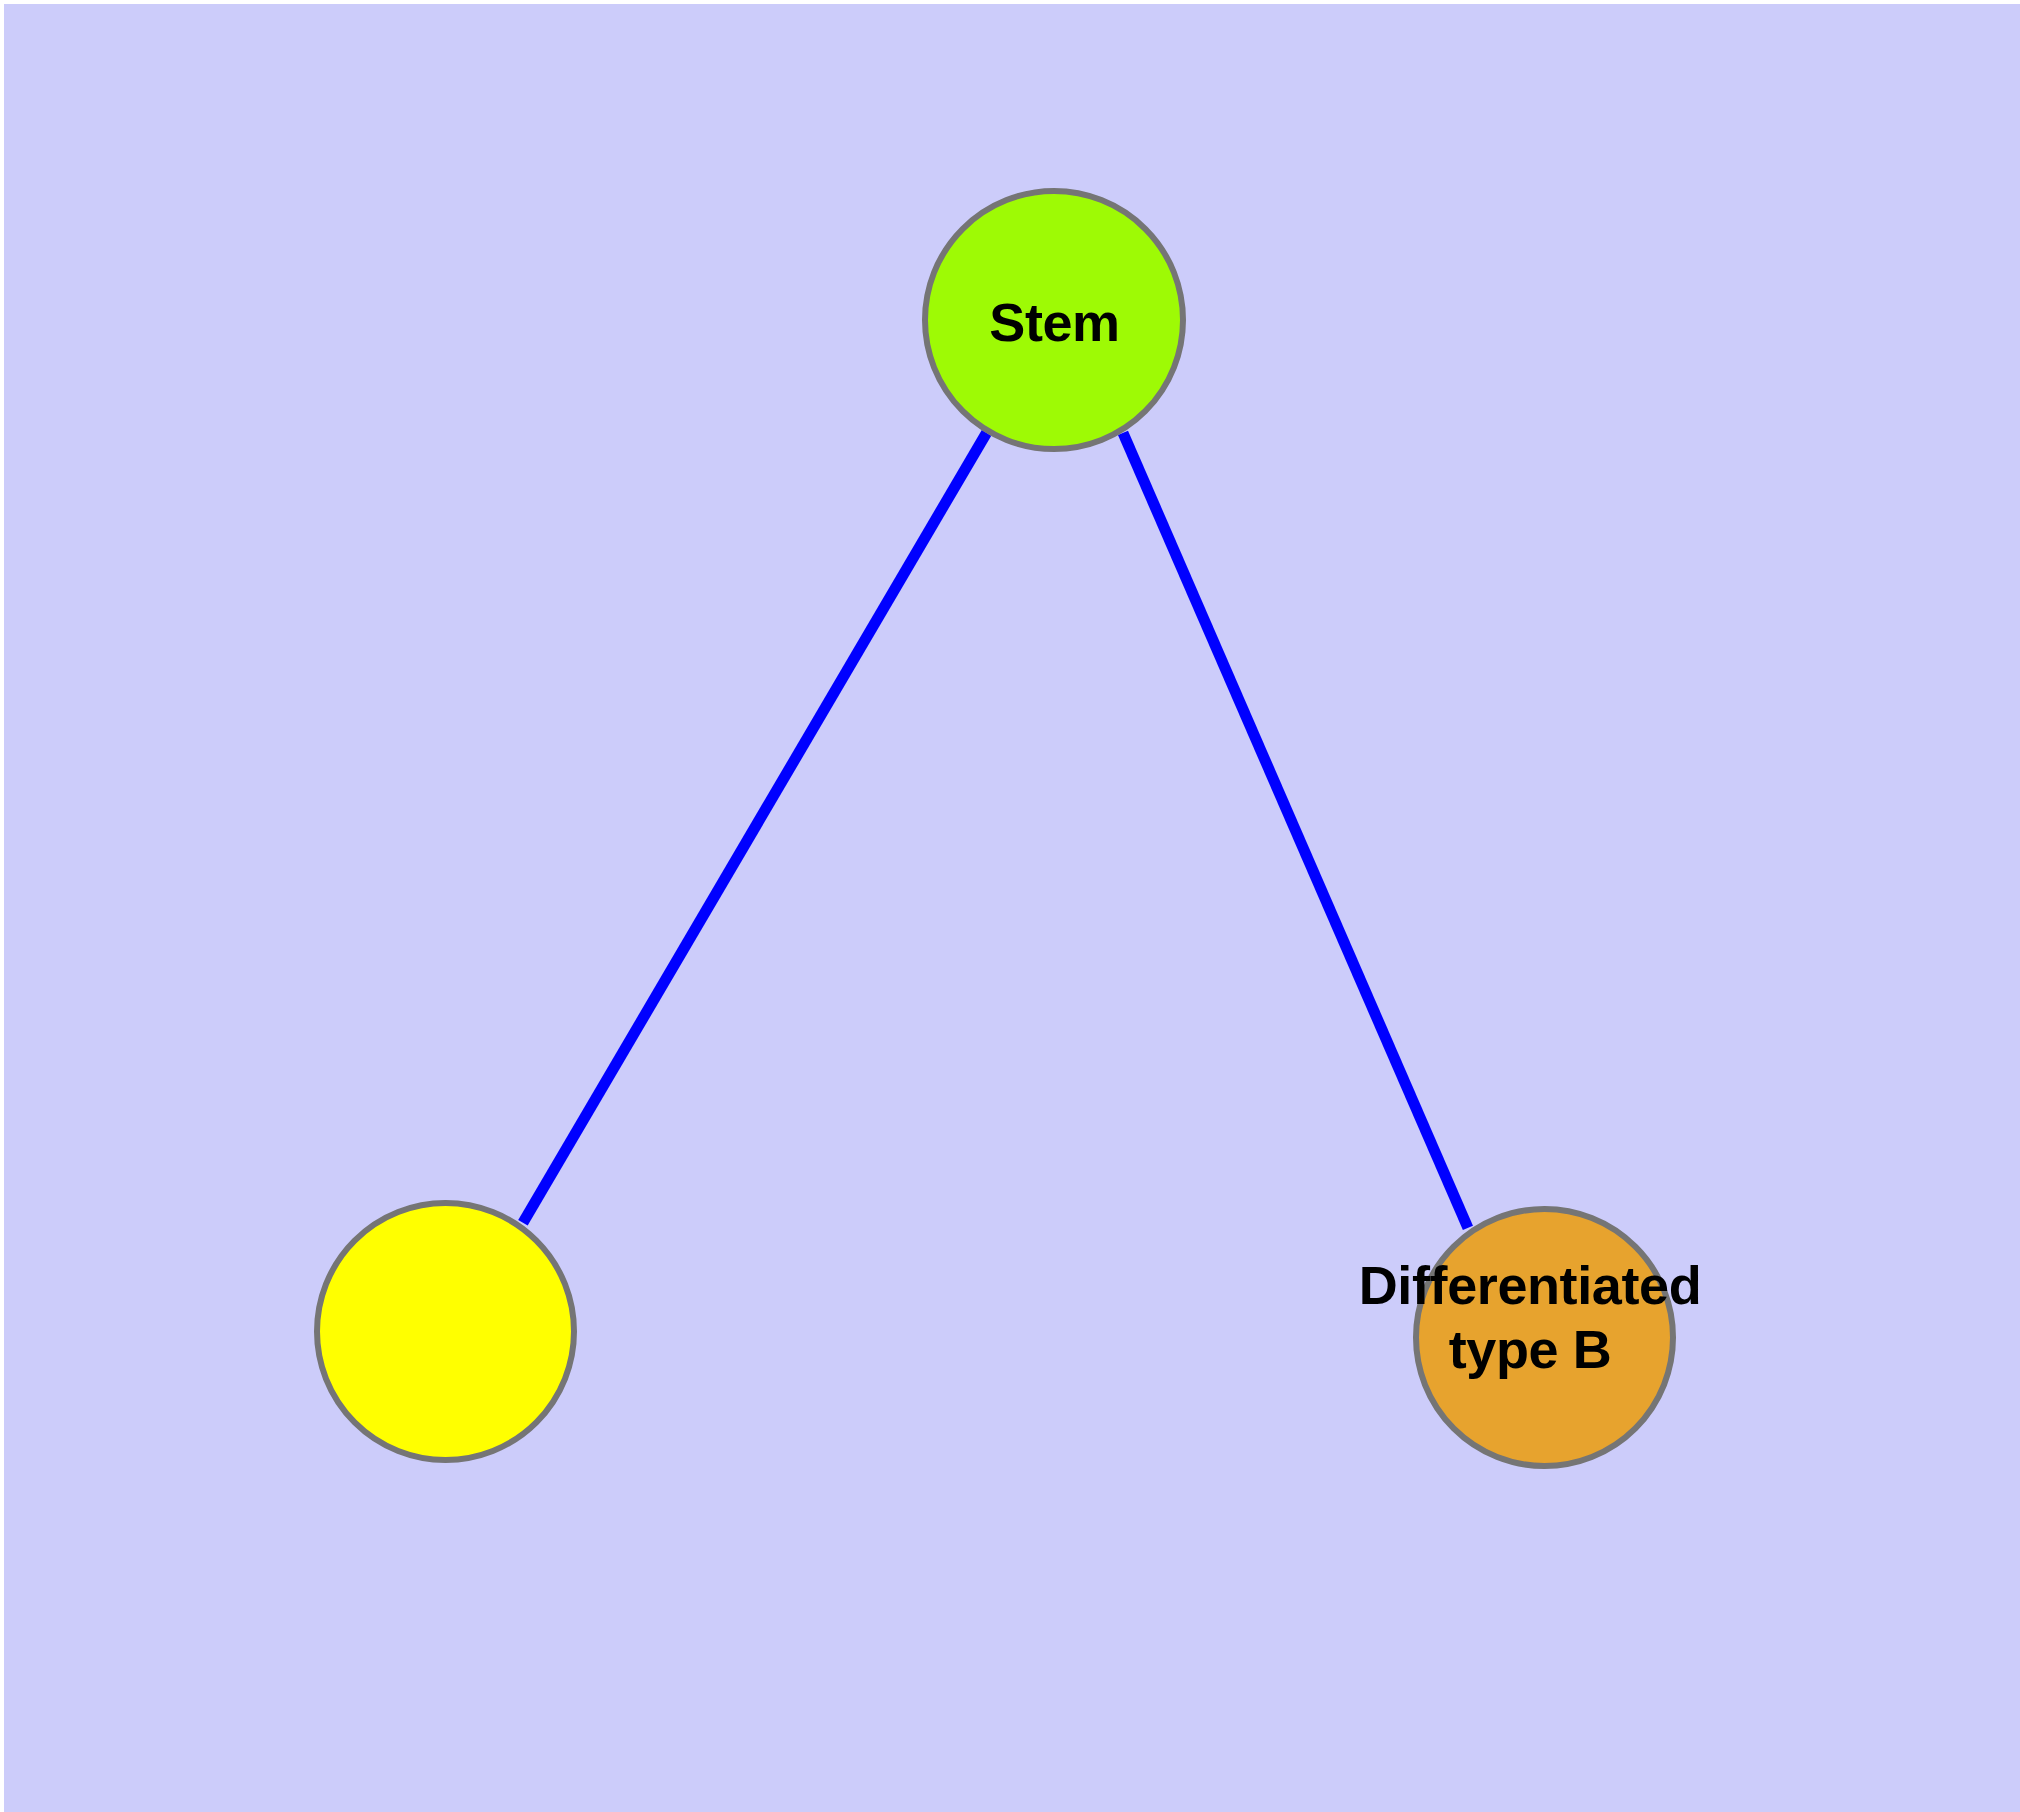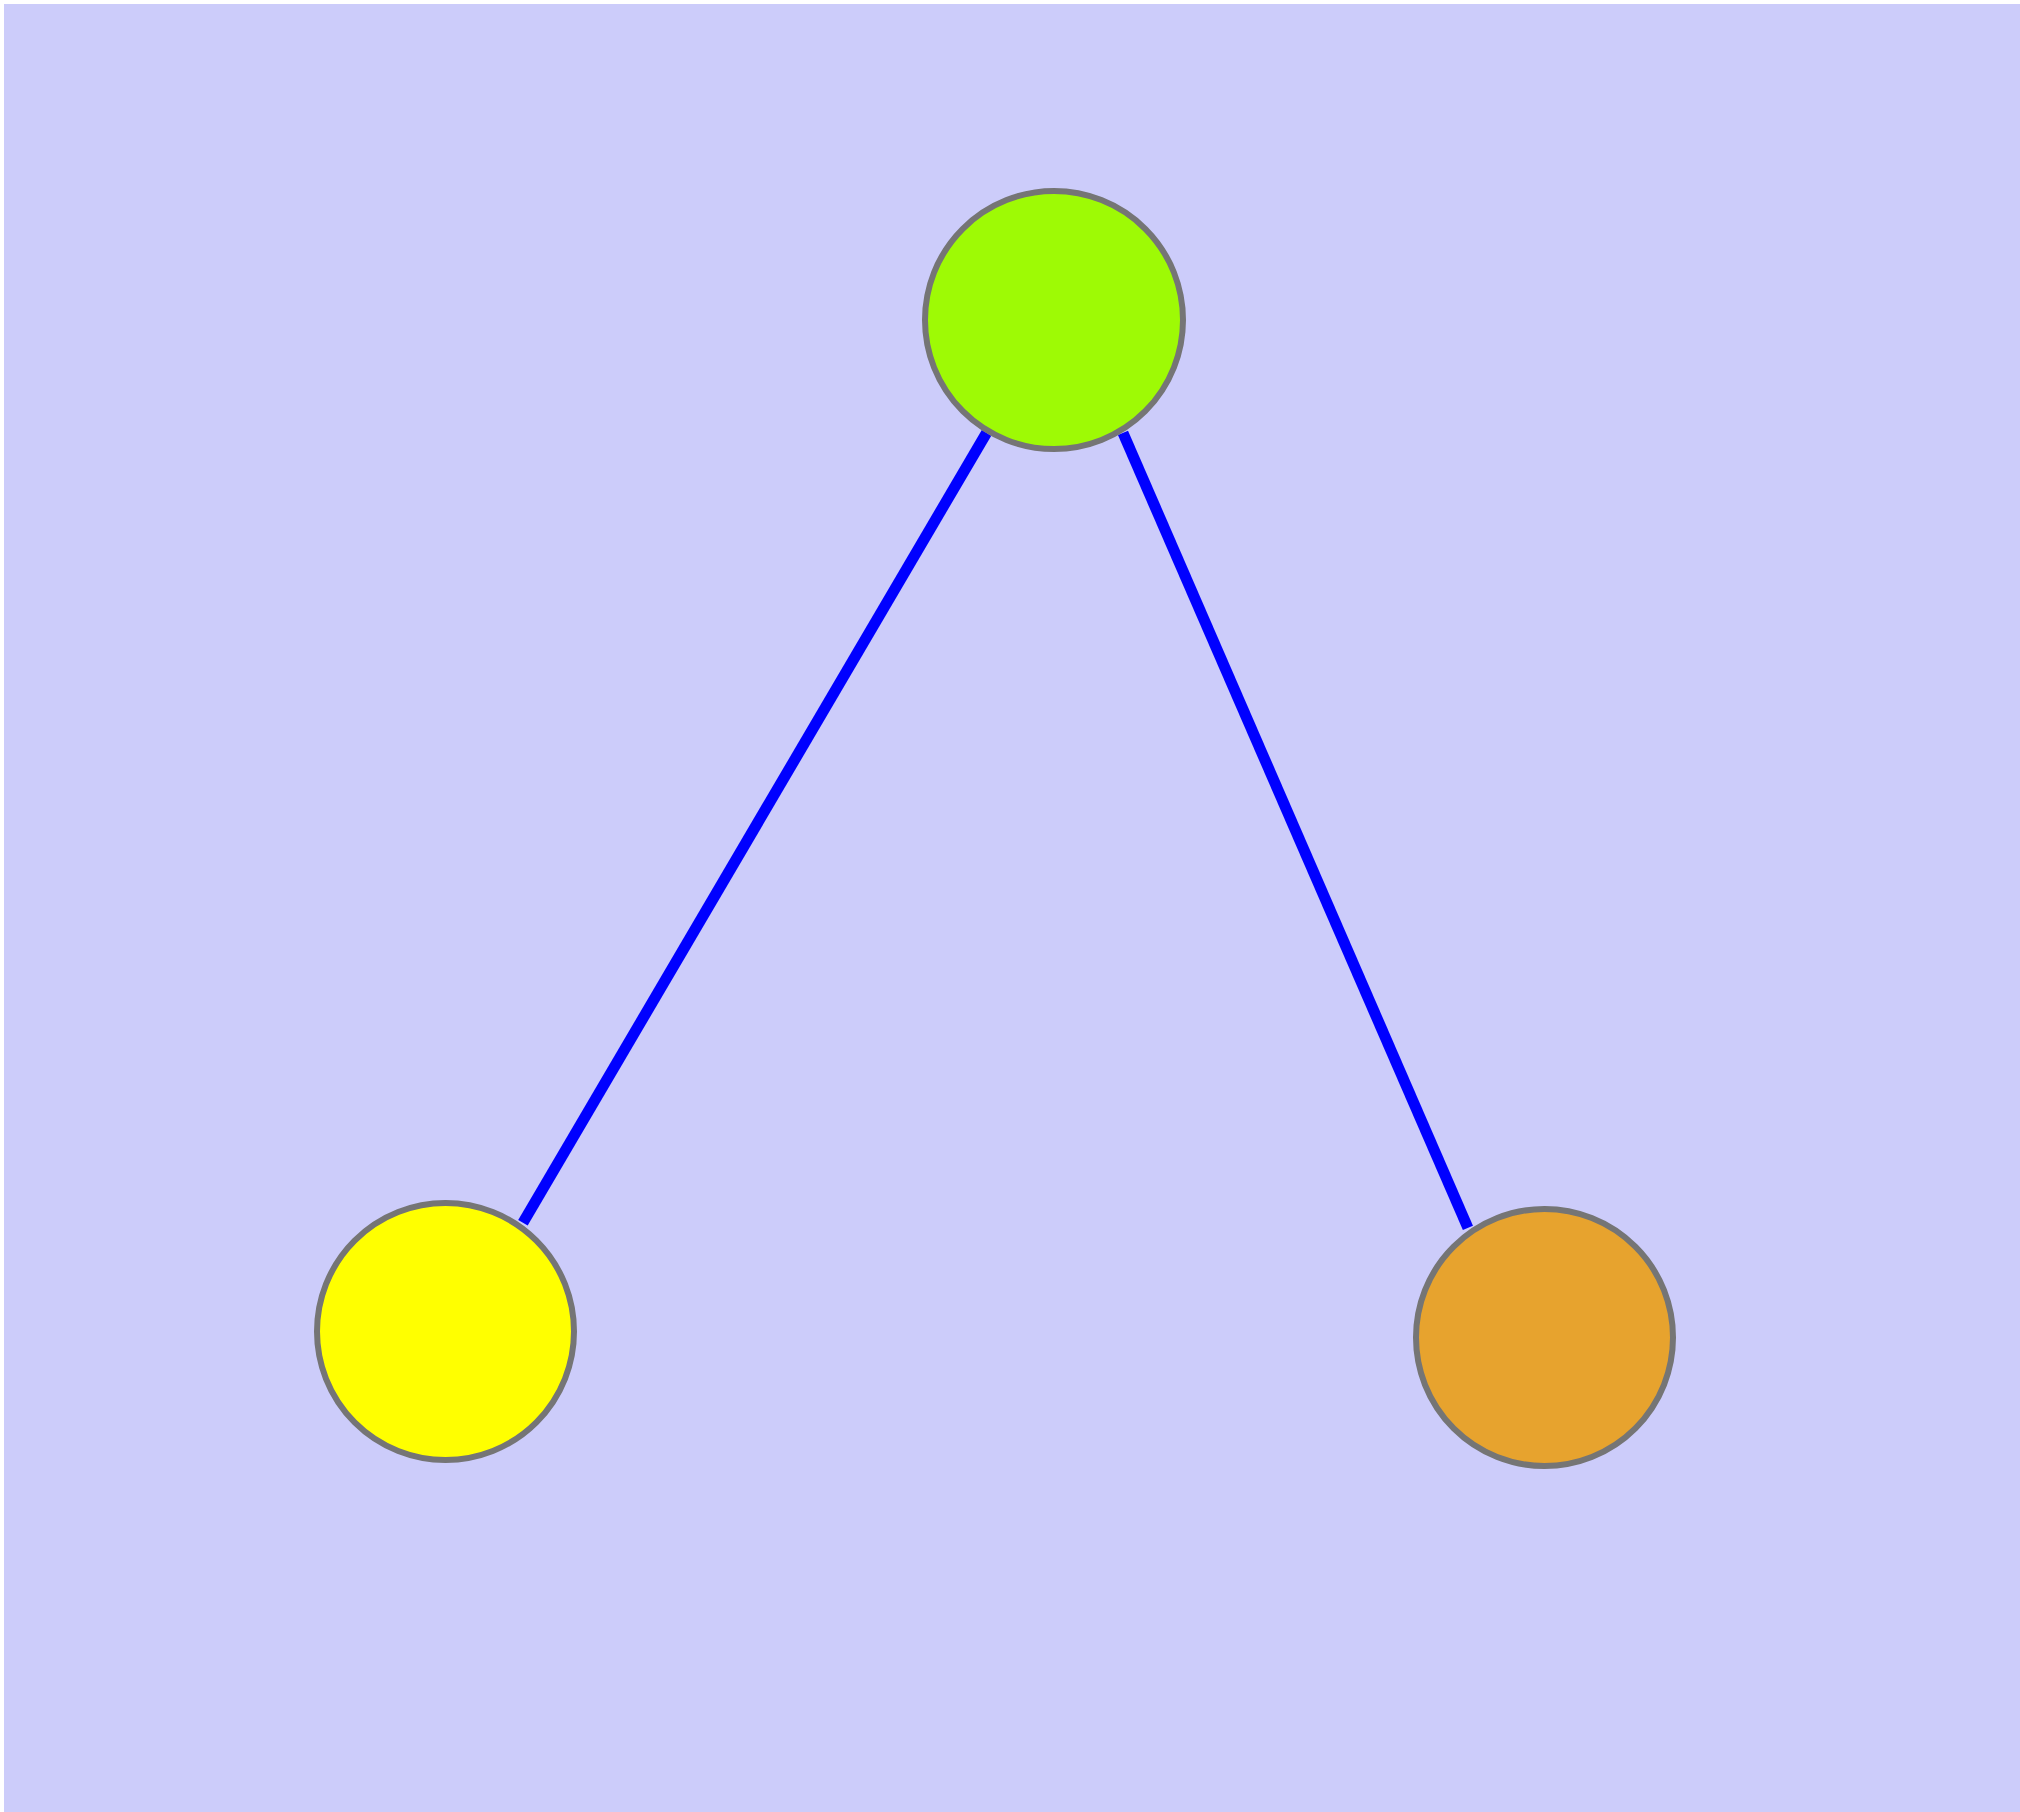--- a/index.html
+++ b/index.html
@@ -51,19 +51,22 @@
 <body>
 
 <div id="graph-canvas">
 
   <svg id="edge-layer" viewBox="0 0 2384 2138">
     <line x1="1159" y1="506" x2="612" y2="1438" stroke="#0000ff" stroke-width="13"></line>
     <line x1="1320" y1="506" x2="1727" y2="1444" stroke="#0000ff" stroke-width="13"></line>
   </svg>
 
   <div class="node" style="left:918px; top:184px; width:264px; height:264px; background:#9efa05;"></div>
+  <div class="node-label" style="left:796px; top:287px; width:509px;">Stem</div>
 
   <div class="node" style="left:310px; top:1196px; width:263px; height:263px; background:#ffff00;"></div>
 
   <div class="node" style="left:1409px; top:1202px; width:263px; height:263px; background:#e7a32e;"></div>
+  <div class="node-label" style="left:1187px; top:1250px; width:678px;"><span>Differentiated</span>
+<span>type B</span></div>
 
 </div>
 
 
 </body></html>

